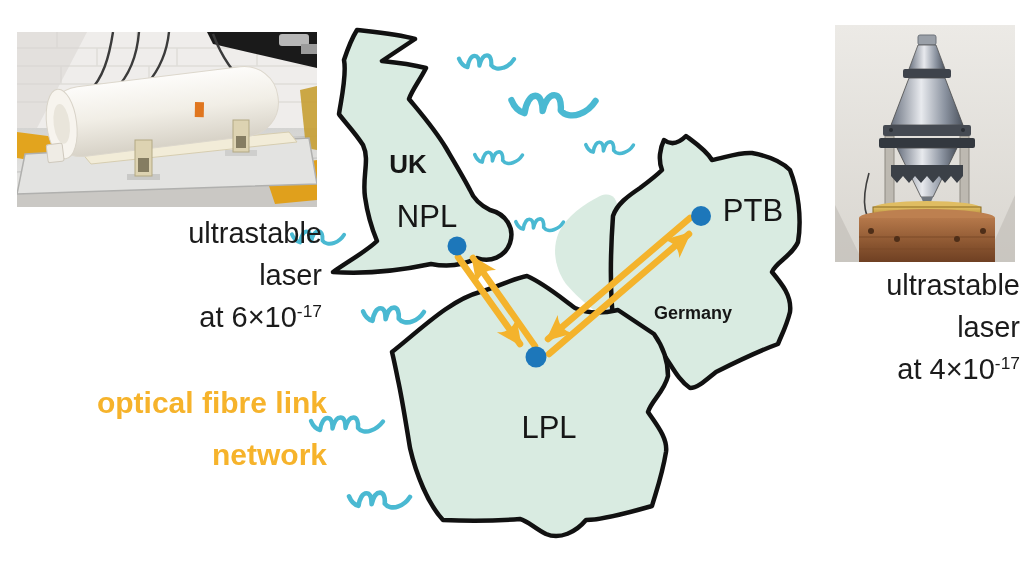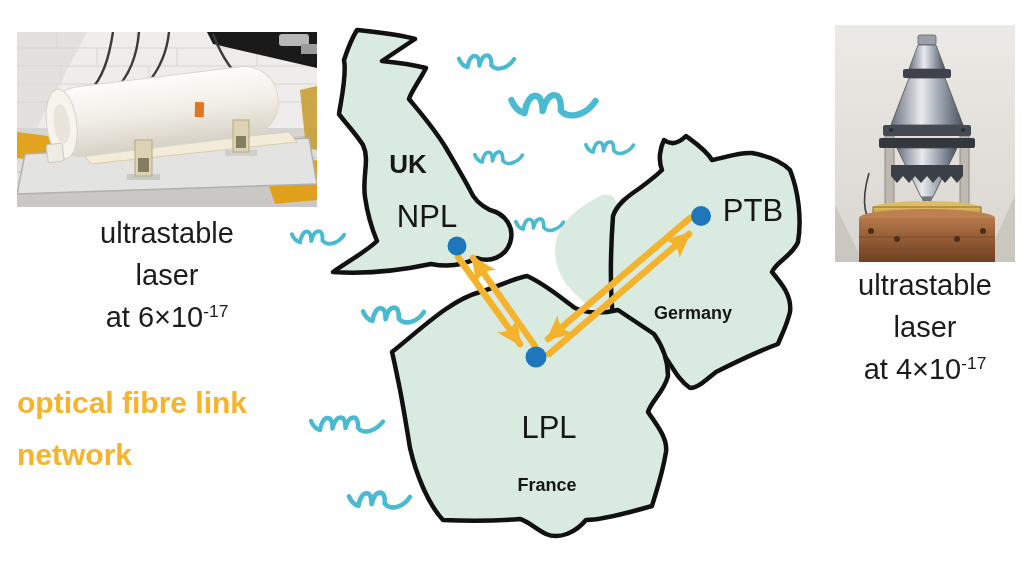--- a/index.html
+++ b/index.html
@@ -3,23 +3,23 @@
 <meta charset="utf-8">
 <style>
   html,body{margin:0;padding:0;background:#ffffff;}
   .stage{position:relative;width:1024px;height:576px;background:#ffffff;overflow:hidden;
          font-family:"Liberation Sans",sans-serif;padding-left:8px;}
   .layer{position:absolute;left:0;top:0;}
   .photo{position:absolute;}
   .map-label{position:absolute;transform:translate(-50%,-50%);color:#161616;white-space:nowrap;}
   .lab-name{font-size:31px;}
   .country-name{font-size:18px;font-weight:bold;}
-  .caption{position:absolute;text-align:center;color:#1b1b1b;font-size:29px;line-height:42px;}
+  .caption{position:absolute;text-align:right;color:#1b1b1b;font-size:29px;line-height:42px;}
   .caption .exp{font-size:60%;position:relative;top:-0.55em;}
-  .network-caption{position:absolute;left:17px;top:377px;width:310px;text-align:left;
+  .network-caption{position:absolute;left:17px;top:377px;width:310px;text-align:right;
                    font-weight:bold;color:#f6b32b;font-size:30px;line-height:52px;}
 </style>
 </head>
 <body>
 
 <div class="stage">
 
   <svg class="layer" width="1024" height="576" viewBox="0 0 1024 576">
     <defs>
       <path id="wave2" d="M1,7 C3,12 6,15 10,16 C11,9 14,4 17.5,4 C21,4 22.5,9 22.5,14.5
@@ -194,21 +194,20 @@
       <circle cx="122" cy="214" r="3" fill="#4e2e18"></circle>
         <circle cx="148" cy="206" r="3" fill="#4e2e18"></circle>
     </g>
   </svg>
 
   <div class="map-label country-name" style="left:408px;top:164px;font-size:26px;">UK</div>
   <div class="map-label lab-name" style="left:427px;top:217px;">NPL</div>
   <div class="map-label lab-name" style="left:753px;top:211px;">PTB</div>
   <div class="map-label country-name" style="left:693px;top:313px;">Germany</div>
   <div class="map-label lab-name" style="left:549px;top:428px;">LPL</div>
-  <div class="map-label country-name" style="left:547px;top:485px;">France</div>
 
   <div class="caption" style="left:12px;top:212px;width:310px;">
     <div>ultrastable</div>
     <div>laser</div>
     <div>
       <span>at 6×10</span><span class="exp">-17</span>
     </div>
   </div>
 
   <div class="caption" style="left:830px;top:264px;width:190px;">

